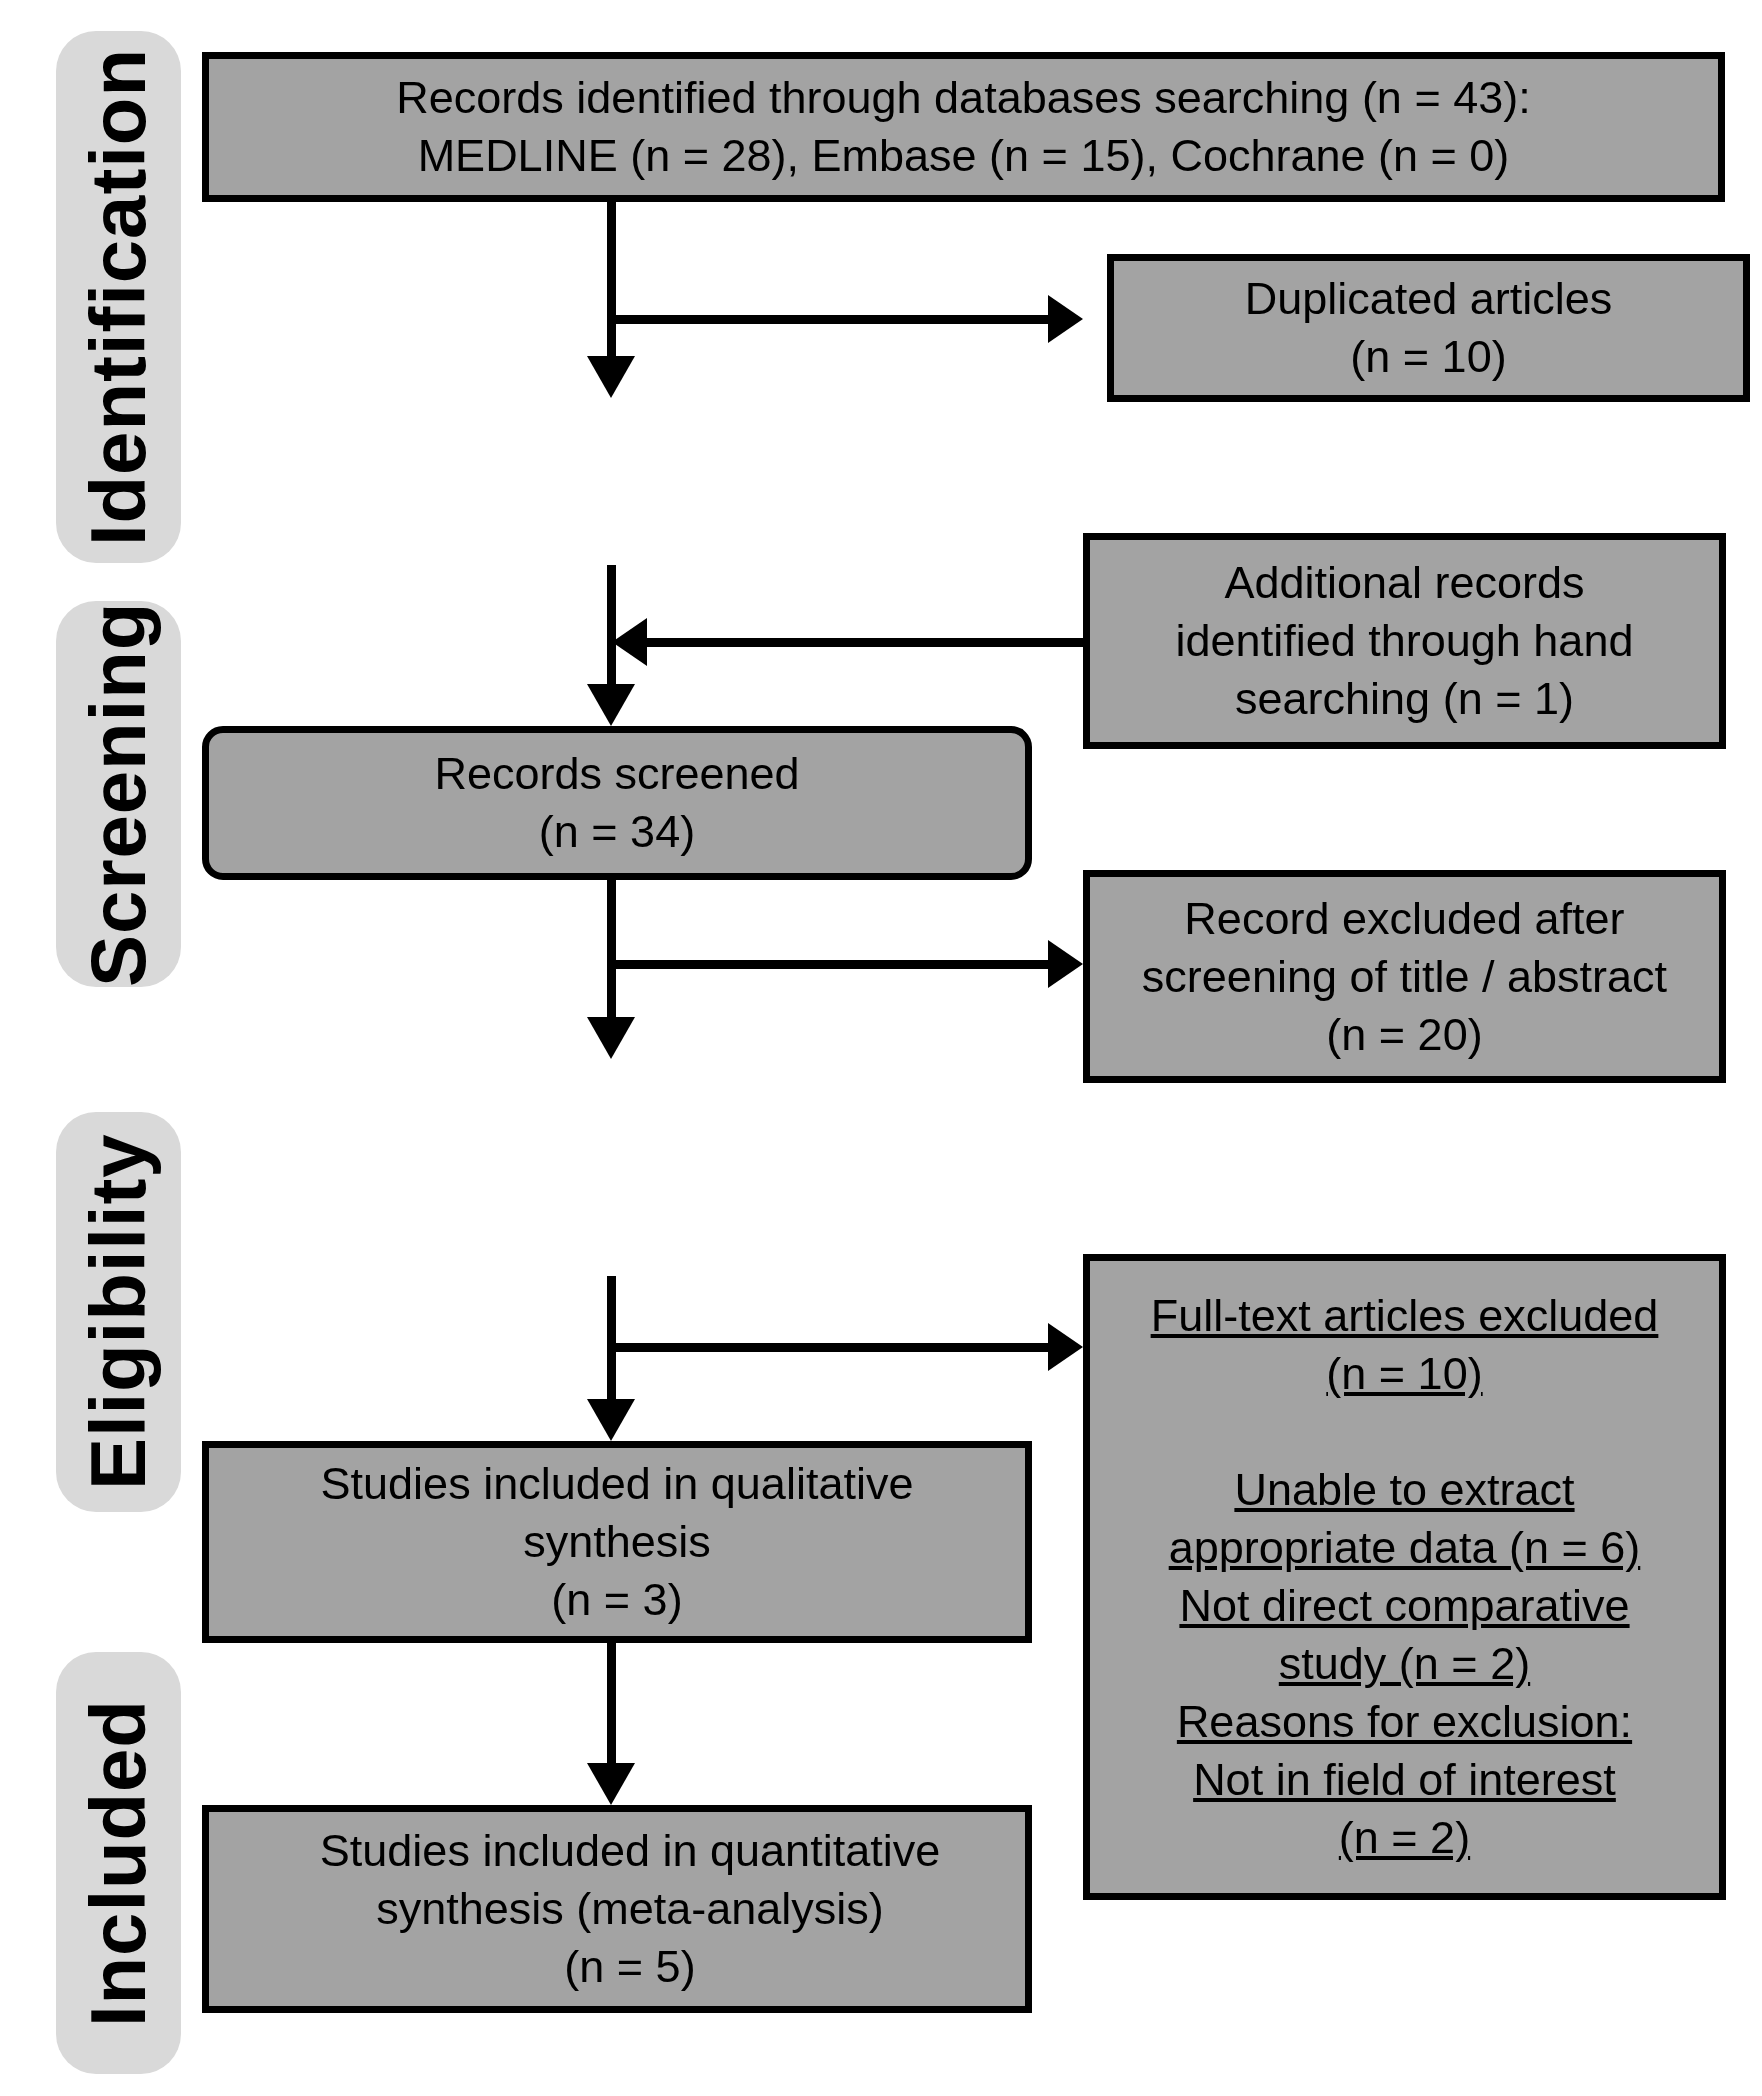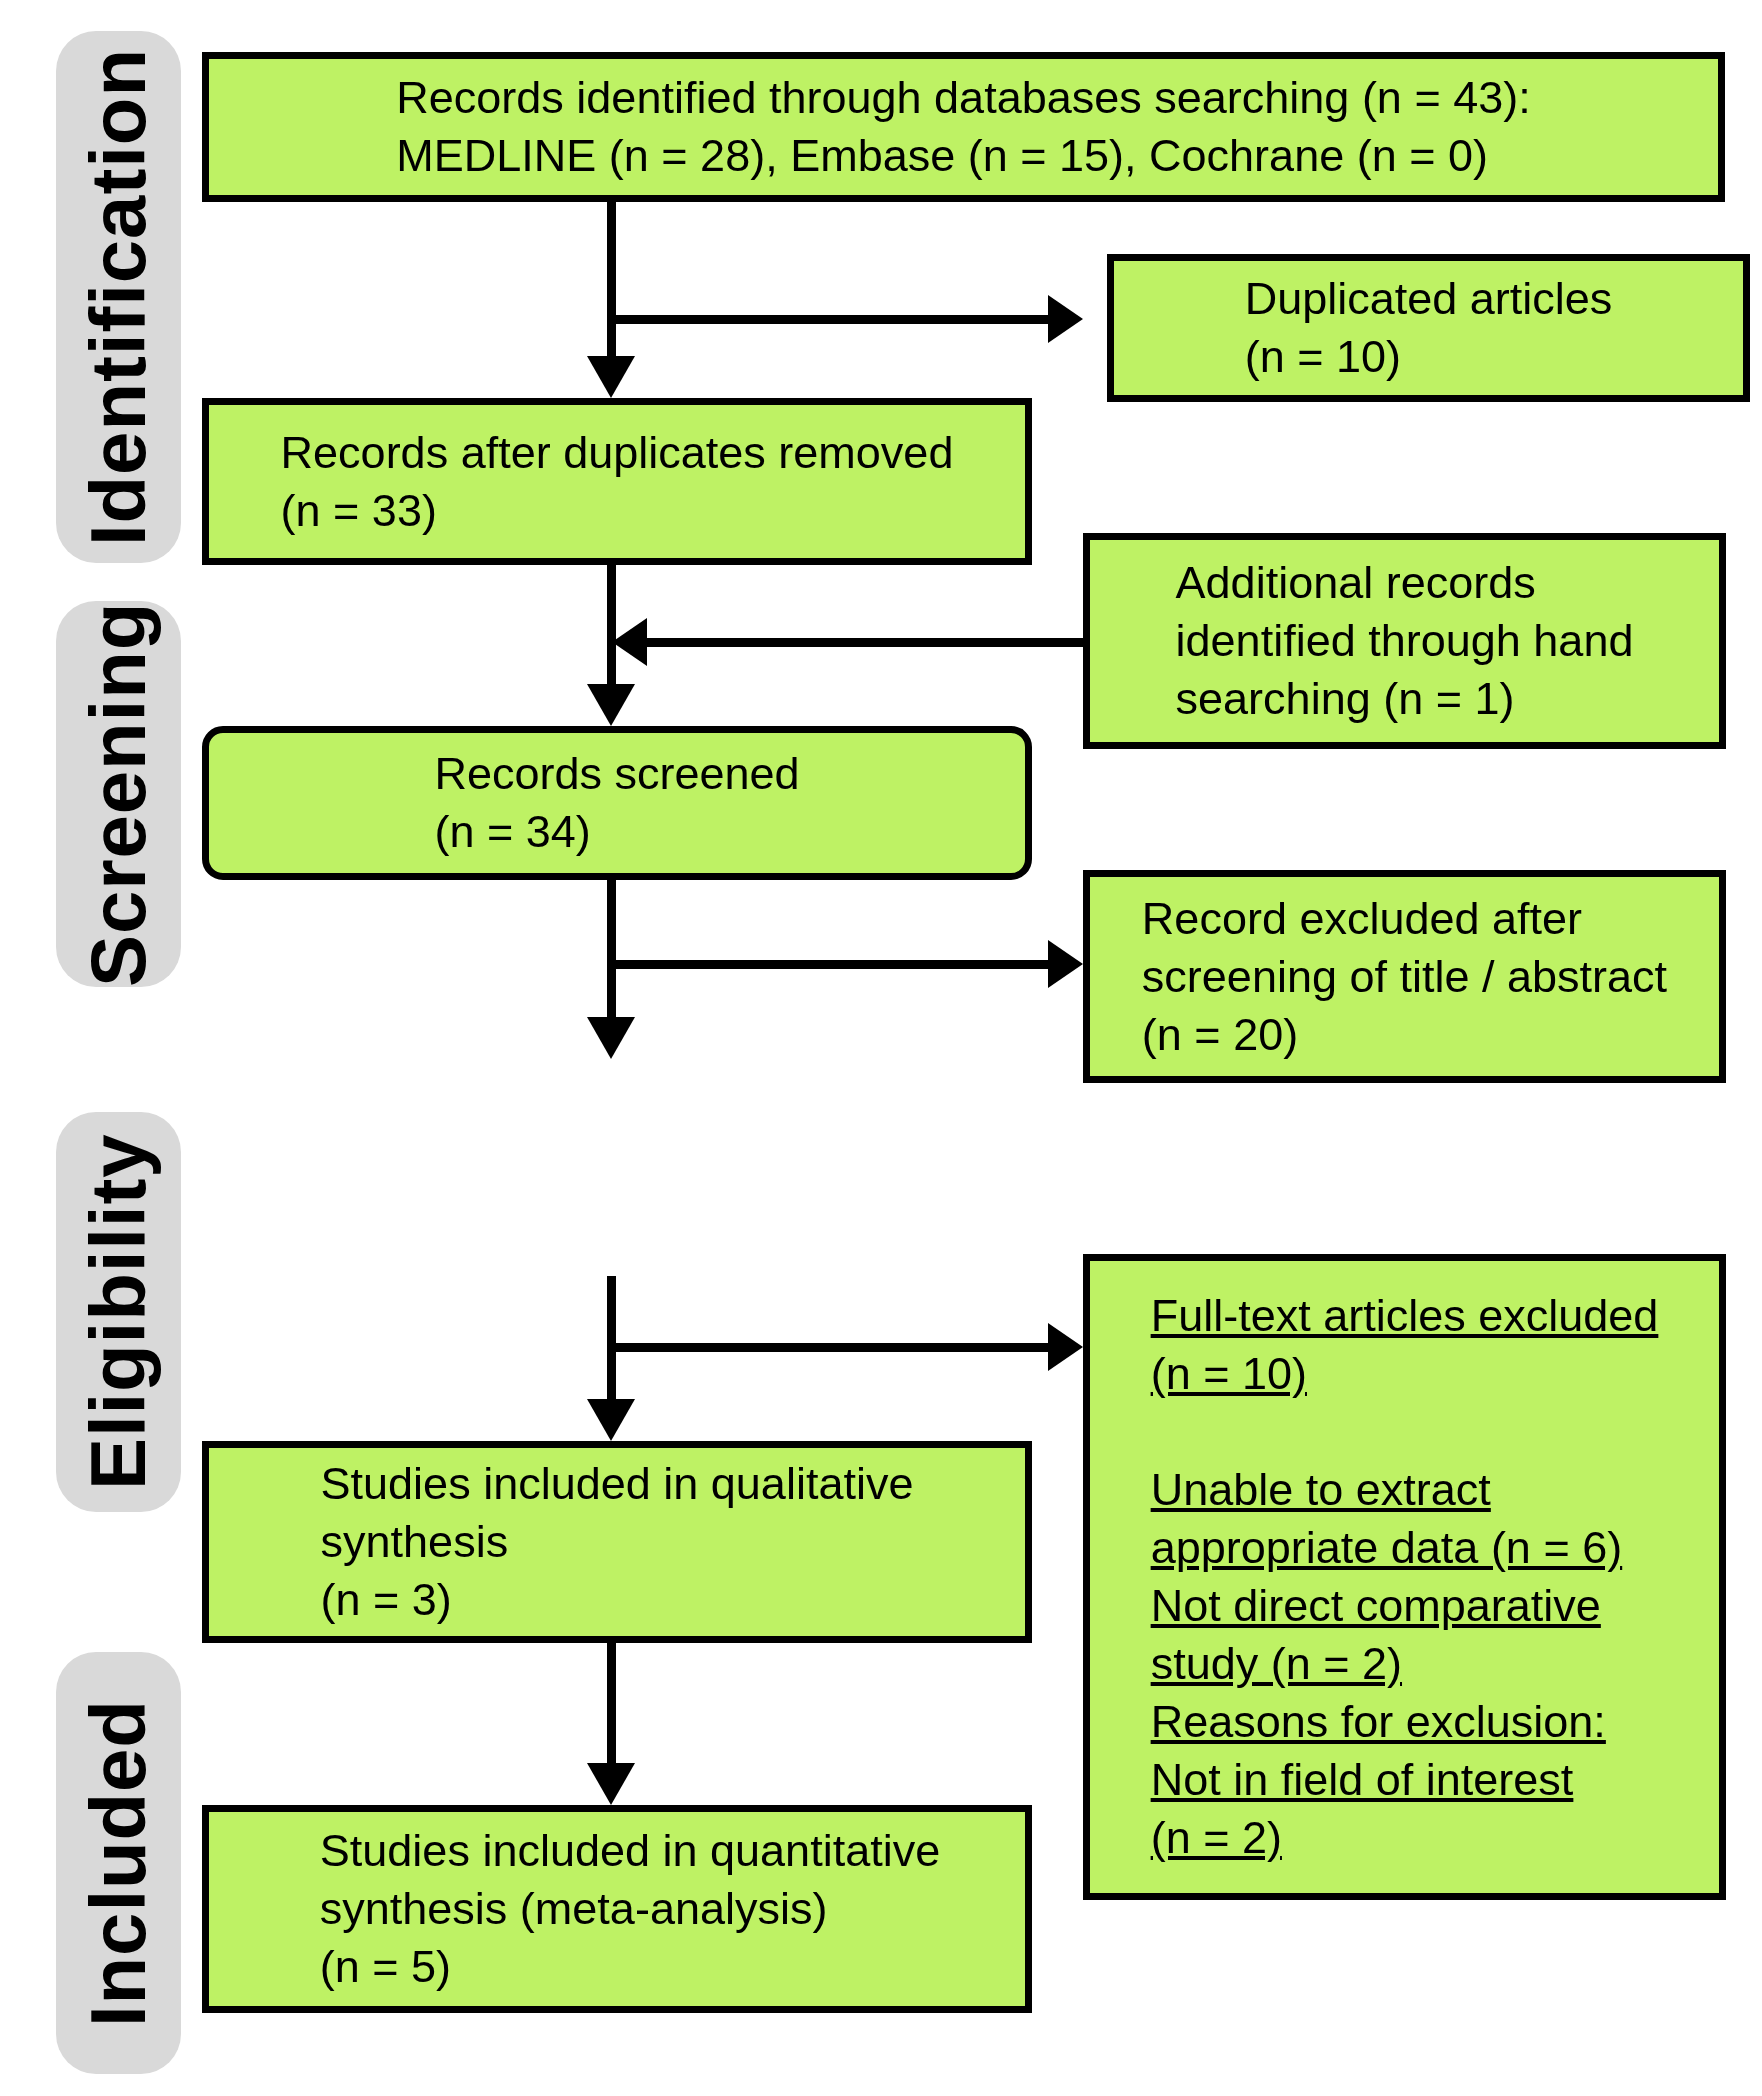--- a/index.html
+++ b/index.html
@@ -7,22 +7,22 @@
     position:relative;width:1762px;height:2096px;background:#ffffff;overflow:hidden;
     font-family:"Liberation Sans","DejaVu Sans",sans-serif;color:#000000;
   }
   .stage{
     position:absolute;background:#d9d9d9;border-radius:40px;
     display:flex;align-items:center;justify-content:center;
     writing-mode:vertical-rl;transform:rotate(180deg);
     font-size:78px;font-weight:bold;color:#000000;letter-spacing:0.9px;
   }
   .fbox{
-    position:absolute;background:#bef264;border:7px solid #000000;box-sizing:border-box;
-    display:flex;align-items:center;justify-content:center;text-align:left;
+    position:absolute;background:#a3a3a3;border:7px solid #000000;box-sizing:border-box;
+    display:flex;align-items:center;justify-content:center;text-align:center;
     font-size:45px;line-height:58px;white-space:pre-line;color:#000000;
   }
   .vline{position:absolute;width:8.7px;background:#000000;}
   .hline{position:absolute;height:8.7px;background:#000000;}
   .head-down{position:absolute;width:0;height:0;border-left:24px solid transparent;border-right:24px solid transparent;border-top:42px solid #000000;}
   .head-right{position:absolute;width:0;height:0;border-top:24px solid transparent;border-bottom:24px solid transparent;border-left:35px solid #000000;}
   .head-left{position:absolute;width:0;height:0;border-top:24px solid transparent;border-bottom:24px solid transparent;border-right:35px solid #000000;}
 </style>
 </head>
 <body>
@@ -30,22 +30,20 @@
 <div class="canvas">
 
   <div class="stage" style="left:56px;top:31px;width:125px;height:532px;">Identification</div>
   <div class="stage" style="left:56px;top:601px;width:125px;height:386px;">Screening</div>
   <div class="stage" style="left:56px;top:1112px;width:125px;height:400px;">Eligibility</div>
   <div class="stage" style="left:56px;top:1652px;width:125px;height:422px;">Included</div>
 
   <div class="fbox" style="left:202px;top:52px;width:1523px;height:150px;">Records identified through databases searching (n = 43):
 MEDLINE (n = 28), Embase (n = 15), Cochrane (n = 0)</div>
 
-  <div class="fbox" style="left:202px;top:398px;width:830px;height:167px;">Records after duplicates removed
-(n = 33)</div>
 
   <div class="fbox" style="left:202px;top:726px;width:830px;height:154px;border-radius:21px;">Records screened
 (n = 34)</div>
 
 
   <div class="fbox" style="left:202px;top:1441px;width:830px;height:202px;">Studies included in qualitative
 synthesis
 (n = 3)</div>
 
   <div class="fbox" style="left:202px;top:1805px;width:830px;height:208px;padding-left:26px;">Studies included in quantitative

